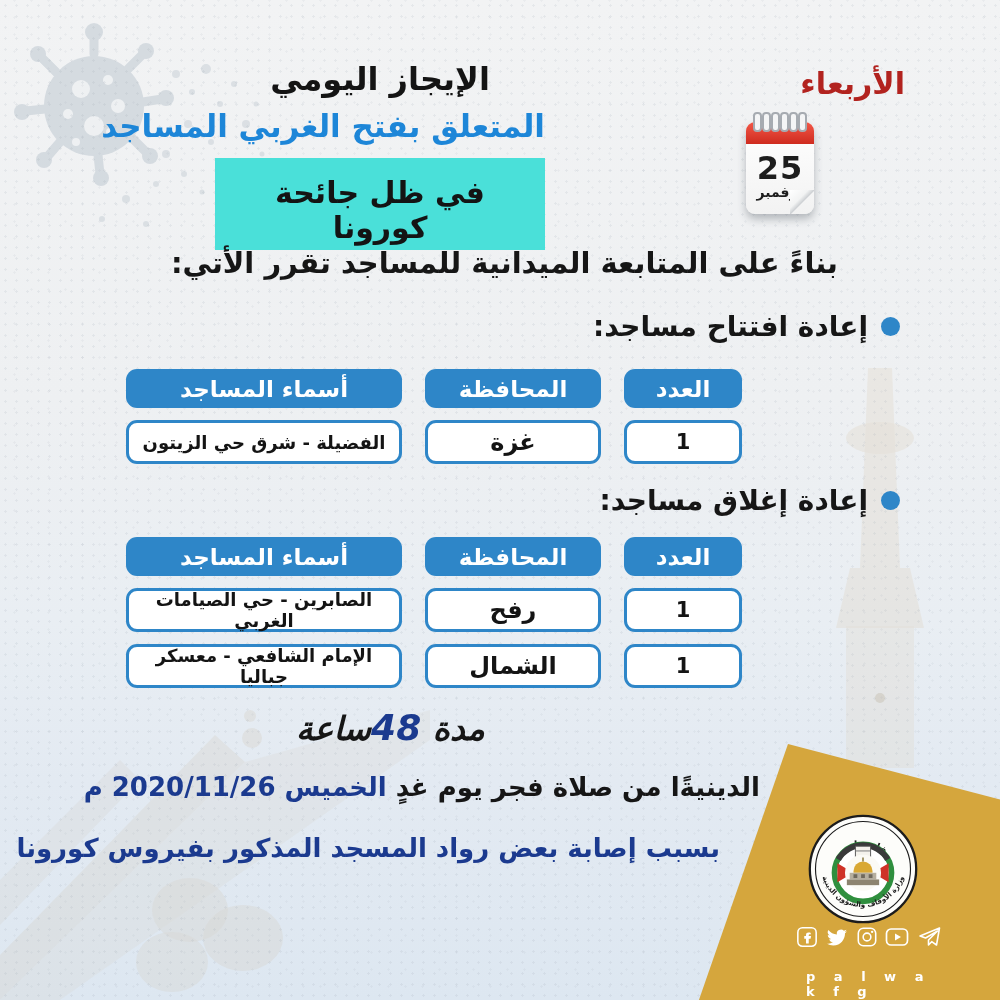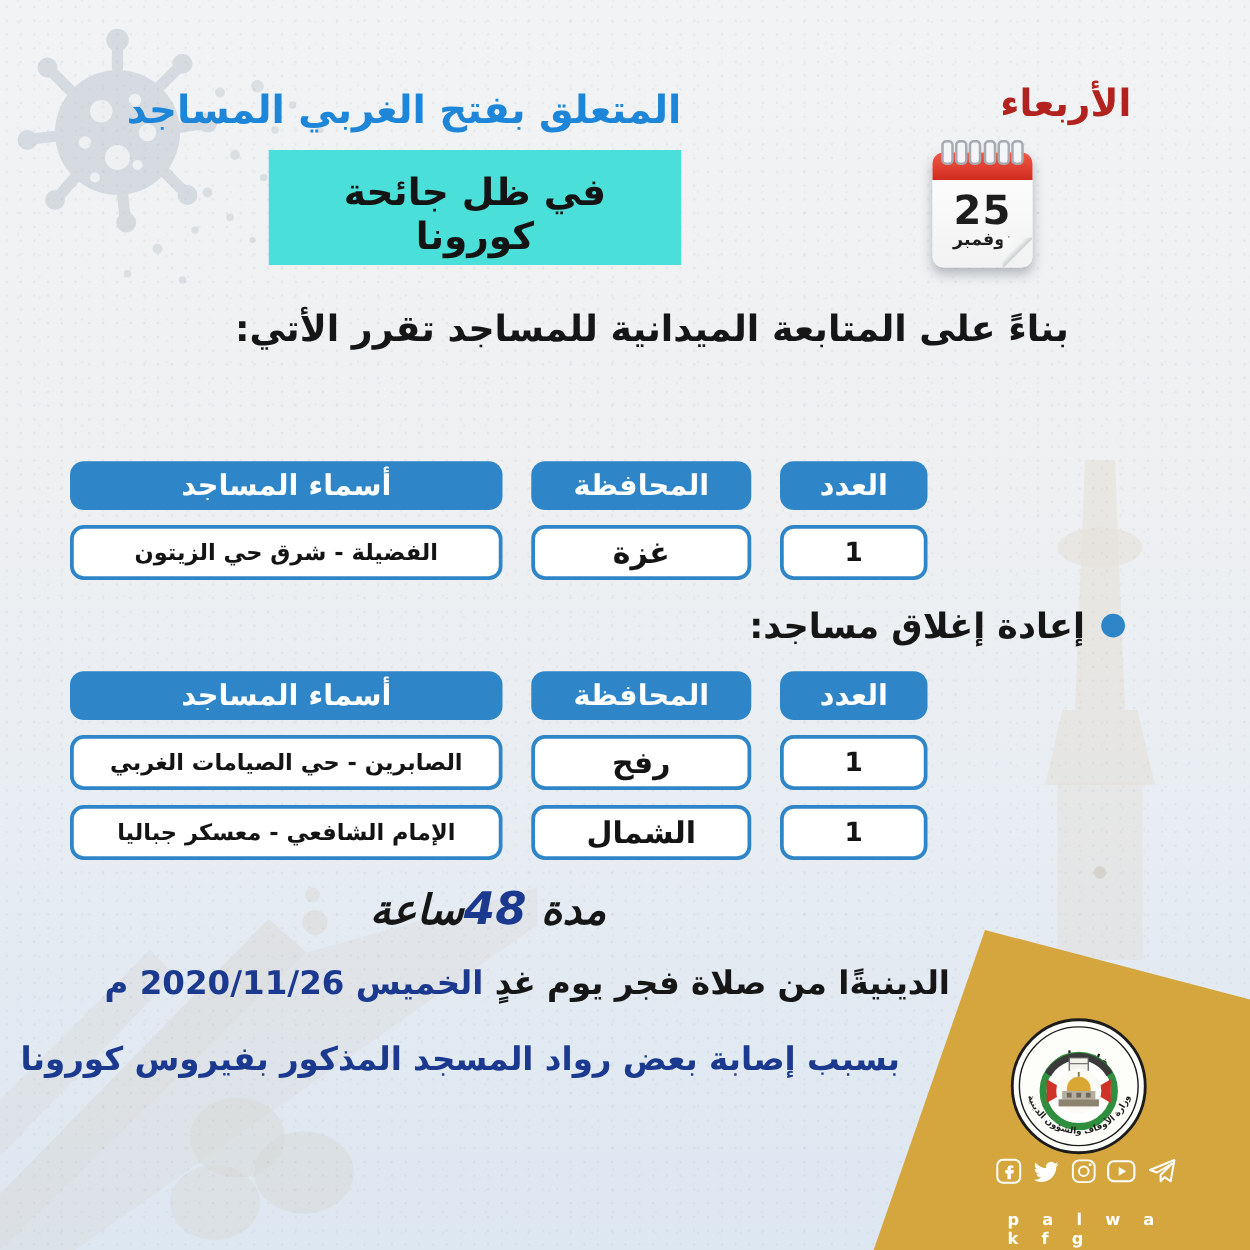--- a/index.html
+++ b/index.html
@@ -16,56 +16,56 @@
   .abs{position:absolute;}
   .nowrap{white-space:nowrap;}
 
   
   .virus{left:6px;top:14px;opacity:.6;}
   .mosque-left{left:0;bottom:0;opacity:.55;}
   .minaret-right{left:820px;top:368px;opacity:.5;}
 
   
   .weekday{top:66px;right:95px;font-size:30px;color:#b append;color:#b2231f;}
-  .calendar{left:746px;top:112px;width:80px;height:102px;}
+  .calendar{left:746px;top:112px;width:68px;height:102px;}
   .cal-body{position:absolute;left:0;right:0;top:10px;bottom:0;background:linear-gradient(#ffffff,#f2f2f2);
     border-radius:9px;box-shadow:0 5px 9px rgba(40,50,60,.30);}
   .cal-red{height:22px;border-radius:9px 9px 0 0;background:linear-gradient(#f25848,#cf2b1f);}
   .cal-rings{position:absolute;left:7px;right:7px;top:0;display:flex;justify-content:space-between;z-index:3;}
   .cal-rings span{width:6px;height:16px;border:2.5px solid #a6abb1;background:#f4f5f6;border-radius:4px;display:block;}
   .cal-day{text-align:center;font-size:32px;line-height:36px;margin-top:6px;color:#1d1d1d;letter-spacing:1px;}
   .cal-month{text-align:center;font-size:14px;margin-top:-2px;color:#1d1d1d;}
   .cal-curl{position:absolute;right:0;bottom:0;width:24px;height:24px;border-radius:0 0 9px 0;
     background:linear-gradient(to top left,transparent 46%,#cfd2d5 50%,#f2f3f3 62%,#ffffff 100%);}
 
   
   .title-block{left:215px;top:60px;width:330px;text-align:center;}
   .title-l1{font-size:32px;color:#141414;}
   .title-l2{font-size:31px;color:#1d86d8;margin-top:10px;white-space:nowrap;}
   .title-l3-wrap{margin-top:14px;}
   .title-l3{display:inline-block;background:#4ae0d9;color:#141414;font-size:30px;padding:17px 12px 5px;}
 
-  .intro{top:246px;right:145px;font-size:29px;}
+  .intro{top:246px;right:162px;font-size:29px;}
 
   .section-h{display:flex;align-items:center;gap:13px;font-size:28px;}
   .section-h .bullet{width:19px;height:19px;border-radius:50%;background:#2e86c8;flex:0 0 auto;}
   .sec1{top:310px;right:100px;}
   .sec2{top:484px;right:100px;}
 
   
   .tbl{right:258px;display:flex;flex-direction:column;gap:12px;direction:rtl;}
   .tbl1{top:369px;}
   .tbl2{top:537px;}
   .tr{display:flex;gap:23px;}
   .cell{display:flex;align-items:center;justify-content:center;box-sizing:border-box;border-radius:11px;text-align:center;}
   .th{background:#2e86c8;color:#fff;height:39px;font-size:23px;}
   .td{background:#fff;border:3px solid #2e86c8;color:#141414;height:44px;font-size:21px;}
   .c-count{width:118px;}
   .c-gov{width:176px;}
-  .c-names{width:346px;}
+  .c-names{width:276px;}
   .td.c-names{font-size:18px;}
   .td.c-gov{font-size:24px;}
 
   .duration{top:707px;left:275px;width:210px;text-align:right;font-size:33px;font-style:italic;}
   .duration .num{color:#1b3a8f;font-size:36px;}
   .effective{top:772px;right:240px;font-size:26px;}
   .effective .blue{color:#1b3a8f;}
   .reason{top:833px;right:280px;font-size:26px;color:#1b3a8f;}
 
   .footer-sign{left:412px;top:903px;width:302px;text-align:center;
@@ -174,28 +174,33 @@
     </div>
     <div class="cal-body">
       <div class="cal-red"></div>
       <div class="cal-day">25</div>
       <div class="cal-month">نوفمبر</div>
       <div class="cal-curl"></div>
     </div>
   </div>
 
   <div class="abs title-block">
+    <div class="title-l1">الإيجاز اليومي</div>
     <div class="title-l2">المتعلق بفتح الغربي المساجد</div>
     <div class="title-l3-wrap">
       <span class="title-l3">في ظل جائحة كورونا</span>
     </div>
   </div>
 
   <div class="abs intro nowrap">بناءً على المتابعة الميدانية للمساجد تقرر الأتي:</div>
 
+  <div class="abs section-h sec1">
+    <span class="bullet"></span>
+    <span class="nowrap">إعادة افتتاح مساجد:</span>
+  </div>
 
   <div class="abs tbl tbl1">
     <div class="tr">
       <div class="cell th c-count">العدد</div>
       <div class="cell th c-gov">المحافظة</div>
       <div class="cell th c-names">أسماء المساجد</div>
     </div>
     <div class="tr">
       <div class="cell td c-count">1</div>
       <div class="cell td c-gov">غزة</div>

